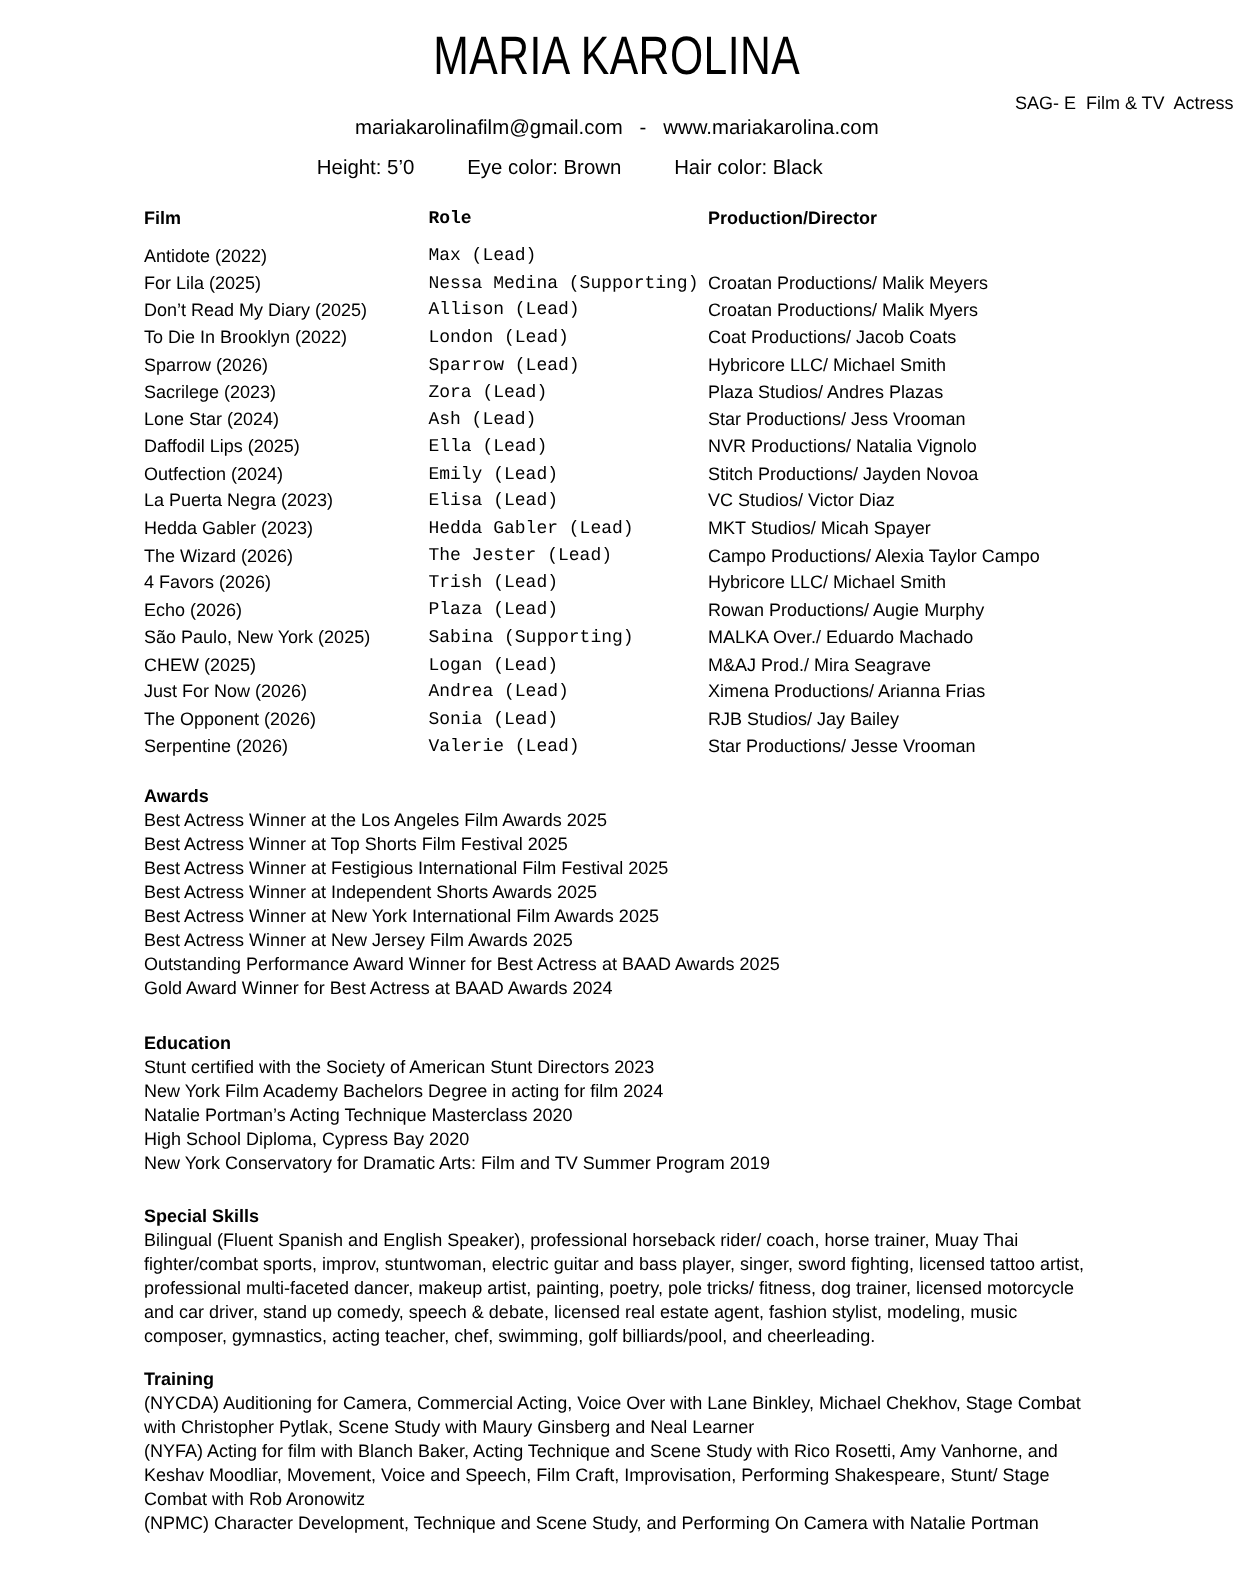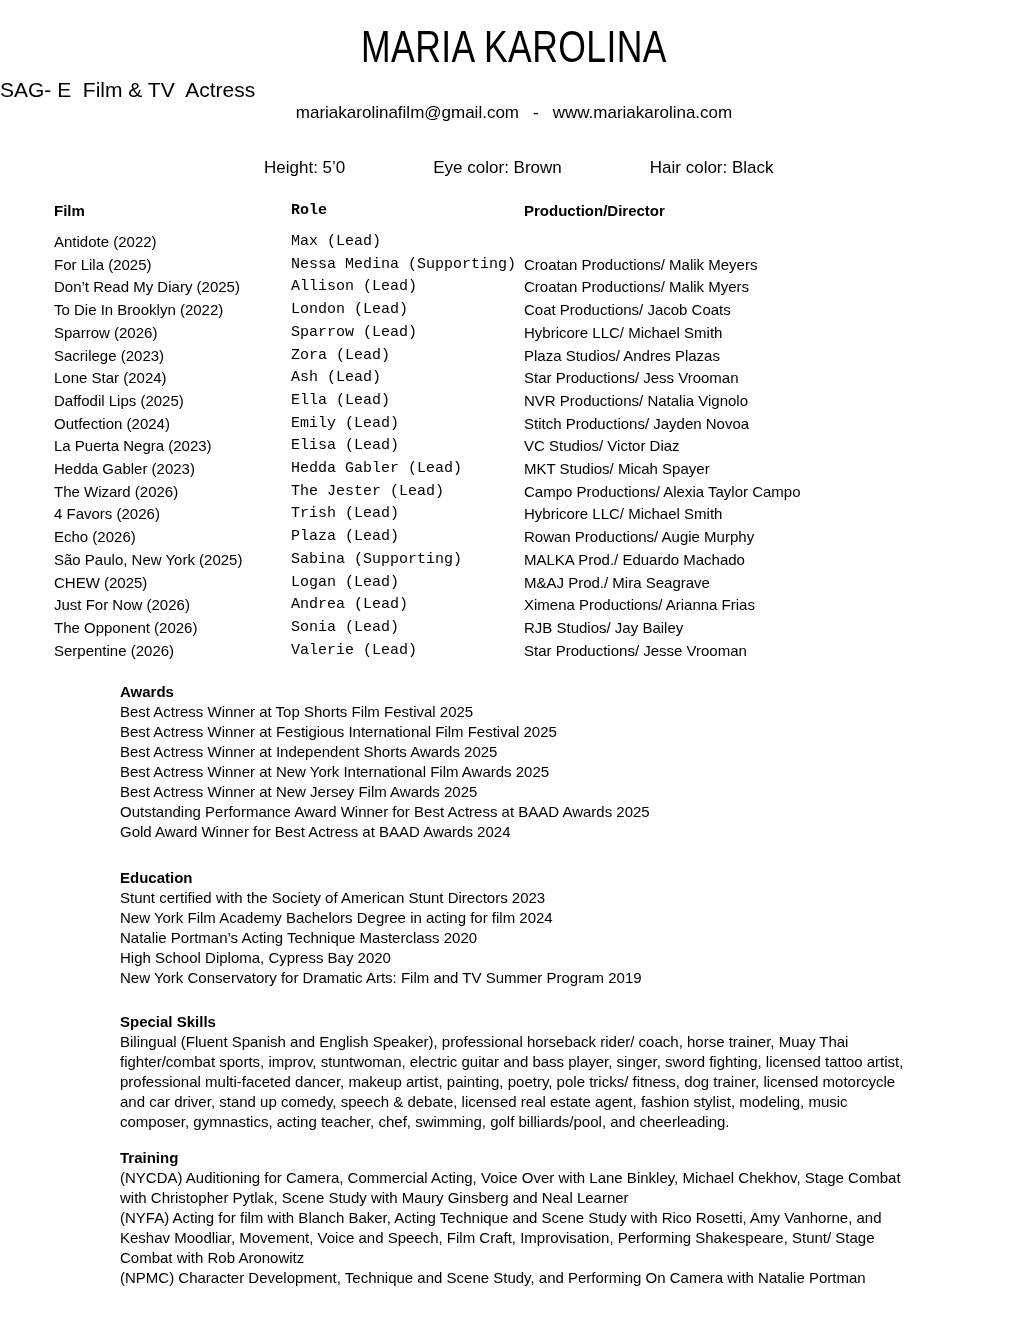--- a/index.html
+++ b/index.html
@@ -21,45 +21,45 @@
     font-size: 45px;
     line-height: 1;
     font-weight: 400;
     letter-spacing: 0.5px;
     transform: scaleX(0.79);
     transform-origin: 50% 50%;
     white-space: pre;
   }
   .tagline {
     margin-top: 10px;
-    text-align: left;
-    font-size: 21px;
+    text-align: right;
+    font-size: 15px;
     line-height: 1;
     white-space: pre;
   }
   .contact {
     margin-top: 4px;
     display: flex;
     justify-content: center;
     gap: 14px;
     font-size: 17px;
     line-height: 1;
   }
   .stats {
-    margin-top: 38px;
+    margin-top: 16px;
     display: flex;
-    gap: 88px;
+    gap: 44px;
     padding-left: 264px;
     font-size: 17px;
     line-height: 1;
   }
 
   .filmtable {
     margin-top: 25px;
-    padding: 0 54px;
+    padding: 0 120px;
     font-size: 15px;
   }
   .thead { display: flex; font-weight: bold; line-height: 20px; }
   .tbody { margin-top: 10px; }
   .tr { display: flex; line-height: 22.7px; }
   .c1 { width: 237px; }
   .c2 { width: 233px; font-family: Liberation Mono, monospace; }
   .c3 { flex: 1; }
 
   .section { padding: 0 122px 0 120px; font-size: 15px; line-height: 20px; }
@@ -164,21 +164,21 @@
         <span class="c3">Hybricore LLC/ Michael Smith</span>
       </div>
         <div class="tr">
         <span class="c1">Echo (2026)</span>
         <span class="c2">Plaza (Lead)</span>
         <span class="c3">Rowan Productions/ Augie Murphy</span>
       </div>
         <div class="tr">
         <span class="c1">São Paulo, New York (2025)</span>
         <span class="c2">Sabina (Supporting)</span>
-        <span class="c3">MALKA Prod./ Eduardo Machado</span>
+        <span class="c3">MALKA Over./ Eduardo Machado</span>
       </div>
         <div class="tr">
         <span class="c1">CHEW (2025)</span>
         <span class="c2">Logan (Lead)</span>
         <span class="c3">M&amp;AJ Prod./ Mira Seagrave</span>
       </div>
         <div class="tr">
         <span class="c1">Just For Now (2026)</span>
         <span class="c2">Andrea (Lead)</span>
         <span class="c3">Ximena Productions/ Arianna Frias</span>
@@ -193,20 +193,21 @@
         <span class="c2">Valerie (Lead)</span>
         <span class="c3">Star Productions/ Jesse Vrooman</span>
       </div>
       </div>
   </div>
 
   <div class="section mt-awards">
     <div class="section-heading">Awards</div>
     <div class="plain-list">
 
+    <div>Best Actress Winner at the Los Angeles Film Awards 2025</div>
         <div>Best Actress Winner at Top Shorts Film Festival 2025</div>
         <div>Best Actress Winner at Festigious International Film Festival 2025</div>
         <div>Best Actress Winner at Independent Shorts Awards 2025</div>
         <div>Best Actress Winner at New York International Film Awards 2025</div>
         <div>Best Actress Winner at New Jersey Film Awards 2025</div>
         <div>Outstanding Performance Award Winner for Best Actress at BAAD Awards 2025</div>
         <div>Gold Award Winner for Best Actress at BAAD Awards 2024</div>
       </div>
   </div>
 

